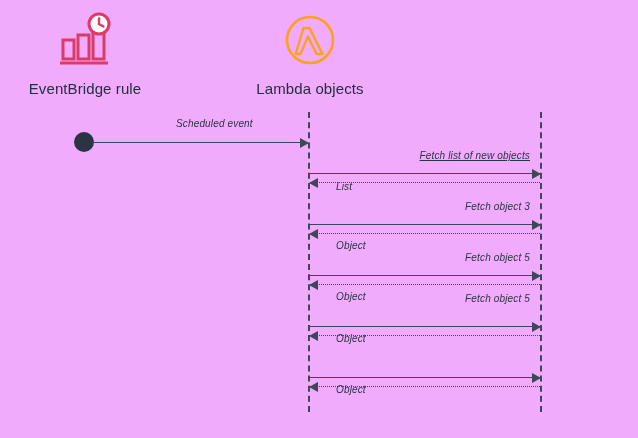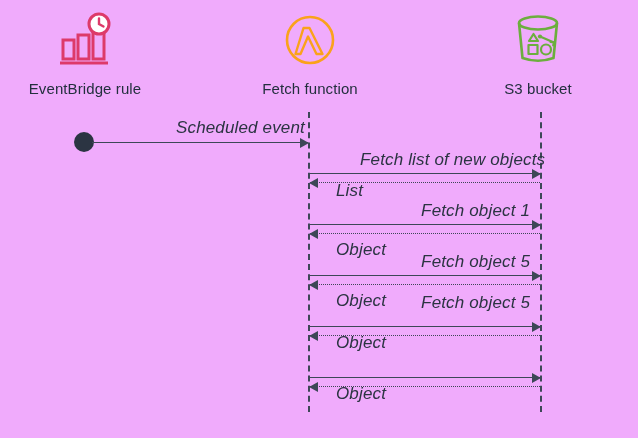--- a/index.html
+++ b/index.html
@@ -86,21 +86,21 @@
     right: -1px;
     border-left: 9px solid #3d4757;
   }
   .msg.to-left .head {
     left: -1px;
     border-right: 9px solid #3d4757;
   }
 
   .msg-label {
     position: absolute;
-    font-size: 17px;
+    font-size: 10px;
     font-style: italic;
     color: #2b3442;
     white-space: nowrap;
     letter-spacing: 0.15px;
   }
   .msg-label.right-aligned { text-align: right; }
 </style>
 </head>
 <body>
 
@@ -124,69 +124,52 @@
 
   <div class="actor" id="actor-lambda">
     <div class="icon-wrap">
       <svg width="58" height="58" viewBox="0 0 58 58" aria-hidden="true">
         <g fill="none" stroke="#FAA21B" stroke-width="2.6">
           <circle cx="29" cy="29" r="23"></circle>
           <path d="M22.5 17 L28.5 17 L41.5 43 L35.5 43 L27 25.5 L19.5 43 L14.5 43 Z" stroke-width="2.4" stroke-linejoin="round"></path>
         </g>
       </svg>
     </div>
-    <div class="actor-label">Fetch function</div>
-  </div>
-
-  <div class="actor" id="actor-s3">
-    <div class="icon-wrap">
-      <svg width="58" height="58" viewBox="0 0 58 58" aria-hidden="true">
-        <g fill="none" stroke="#6CAE3E" stroke-width="2.6" stroke-linejoin="round">
-          <ellipse cx="29" cy="12" rx="19" ry="6.5"></ellipse>
-          <path d="M10 12 L13.5 47 Q29 52.5 44.5 47 L48 12"></path>
-          <polygon points="20,30 24.5,23 29,30" stroke-width="2.2"></polygon>
-          <rect x="19.5" y="34" width="9" height="9" stroke-width="2.2"></rect>
-          <circle cx="37" cy="38.5" r="5" stroke-width="2.2"></circle>
-          <line x1="31" y1="25.5" x2="45" y2="31.5" stroke-width="2.2" stroke-linecap="round"></line>
-          <circle cx="31" cy="25.5" r="2.1" fill="#6CAE3E" stroke="none"></circle>
-          <path d="M45 31.5 L41.5 31 M45 31.5 L44.2 34.4" stroke-width="2.2" stroke-linecap="round"></path>
-        </g>
-      </svg>
-    </div>
-    <div class="actor-label">S3 bucket</div>
-  </div>
+    <div class="actor-label">Lambda objects</div>
+  </div>
+
 
   <div class="lifeline" id="lifeline-lambda"></div>
   <div class="lifeline" id="lifeline-s3"></div>
 
   <div class="start-dot"></div>
 
   <div class="msg solid to-right" style="left:92px; top:142px; width:216px;">
     <div class="line"></div>
     <div class="head"></div>
   </div>
   <div class="msg-label" style="left:176px; top:118px;">Scheduled event</div>
 
   <div class="msg solid to-right" style="left:310px; top:173px; width:230px;">
     <div class="line"></div>
     <div class="head"></div>
   </div>
-  <div class="msg-label right-aligned" style="left:360px; top:150px; width:170px;">Fetch list of new objects</div>
+  <div class="msg-label right-aligned" style="left:360px; top:150px; width:170px;text-decoration:underline;">Fetch list of new objects</div>
 
   <div class="msg dotted to-left" style="left:310px; top:182px; width:230px;">
     <div class="line"></div>
     <div class="head"></div>
   </div>
   <div class="msg-label" style="left:336px; top:181px;">List</div>
 
   <div class="msg solid to-right" style="left:310px; top:224px; width:230px;">
     <div class="line"></div>
     <div class="head"></div>
   </div>
-  <div class="msg-label right-aligned" style="left:360px; top:201px; width:170px;">Fetch object 1</div>
+  <div class="msg-label right-aligned" style="left:360px; top:201px; width:170px;">Fetch object 3</div>
 
   <div class="msg dotted to-left" style="left:310px; top:233px; width:230px;">
     <div class="line"></div>
     <div class="head"></div>
   </div>
   <div class="msg-label" style="left:336px; top:240px;">Object</div>
 
   <div class="msg solid to-right" style="left:310px; top:275px; width:230px;">
     <div class="line"></div>
     <div class="head"></div>

